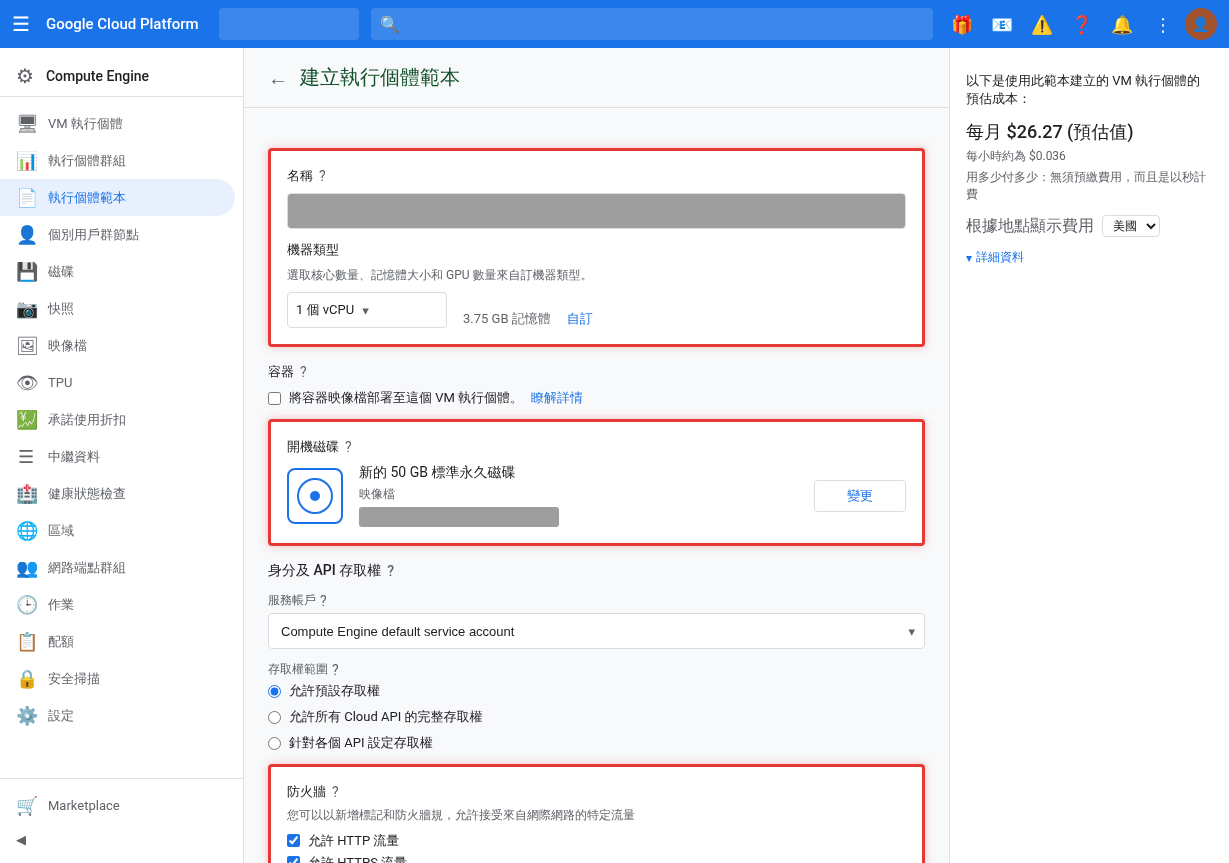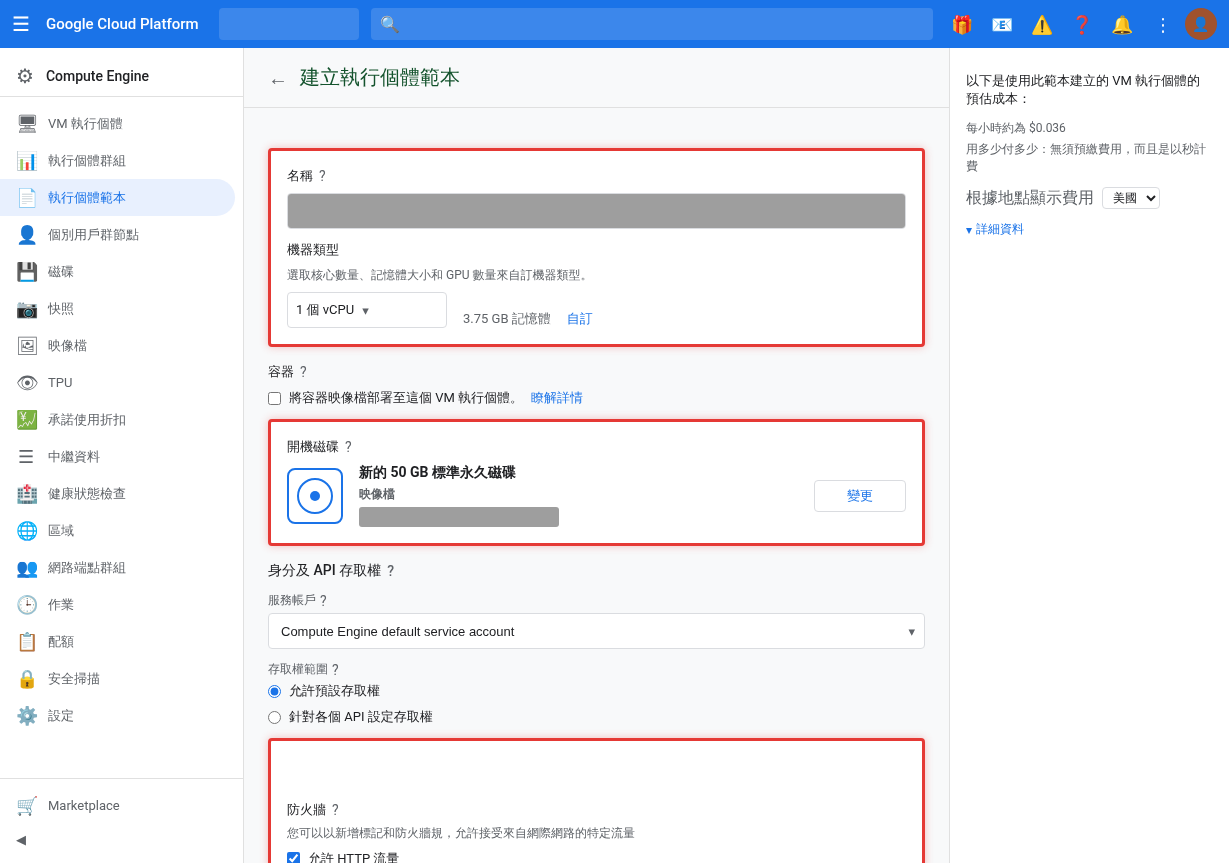--- a/index.html
+++ b/index.html
@@ -242,21 +242,21 @@
       position: relative;
       flex-shrink: 0;
     }
     .disk-icon-inner {
       width: 36px; height: 36px;
       border: 2px solid #1a73e8;
       border-radius: 50%;
       display: flex; align-items: center; justify-content: center;
     }
     .disk-icon-dot { width: 10px; height: 10px; background: #1a73e8; border-radius: 50%; }
-    .disk-info { flex: 1; font-weight: bold; }
+    .disk-info { flex: 1; }
     .disk-name { font-size: 14px; color: #202124; margin-bottom: 4px; }
     .disk-label { font-size: 12px; color: #5f6368; margin-bottom: 4px; }
     .disk-image-bar {
       height: 24px;
       background: #9e9e9e;
       border-radius: 3px;
       width: 200px;
     }
     .change-btn {
       border: 1px solid #dadce0;
@@ -295,21 +295,21 @@
       transform: translateY(-50%);
       pointer-events: none;
       color: #5f6368;
     }
 
     .radio-group { display: flex; flex-direction: column; gap: 8px; margin-top: 4px; }
     .radio-item { display: flex; align-items: center; gap: 8px; font-size: 13px; color: #202124; cursor: pointer; }
     .radio-input { accent-color: #1a73e8; }
 
     
-    .firewall-label { font-size: 13px; color: #202124; margin-bottom: 6px; display: flex; align-items: center; gap: 6px; margin-top: 44px; }
+    .firewall-label { font-size: 13px; color: #202124; margin-bottom: 6px; display: flex; align-items: center; gap: 6px; }
     .firewall-desc { font-size: 12px; color: #5f6368; margin-bottom: 8px; line-height: 1.4; }
     .checkbox-item { display: flex; align-items: center; gap: 8px; font-size: 13px; color: #202124; margin-bottom: 4px; }
     .checkbox-input { accent-color: #1a73e8; }
 
     
     .pricing-panel {
       width: 280px;
       flex-shrink: 0;
       padding: 24px 16px;
       background: white;
@@ -550,20 +550,24 @@
               <span>存取權範圍</span>
               <span class="help-icon">?</span>
             </div>
             <div class="radio-group">
               <label class="radio-item">
                 <input type="radio" class="radio-input" name="access-scope" checked="" style="">
                 <span>允許預設存取權</span>
               </label>
               <label class="radio-item">
                 <input type="radio" class="radio-input" name="access-scope" style="">
+                <span>允許所有 Cloud API 的完整存取權</span>
+              </label>
+              <label class="radio-item">
+                <input type="radio" class="radio-input" name="access-scope" style="">
                 <span>針對各個 API 設定存取權</span>
               </label>
             </div>
           </div>
         </div>
 
         <div class="highlight-box">
           <div class="firewall-label">
             <span>防火牆</span>
             <span class="help-icon">?</span>
@@ -577,20 +581,21 @@
             <input type="checkbox" class="checkbox-input" checked="" style="">
             <span>允許 HTTPS 流量</span>
           </label>
         </div>
 
       </div>
     </div>
 
     <div class="pricing-panel">
       <p class="pricing-title">以下是使用此範本建立的 VM 執行個體的預估成本：</p>
+      <p class="pricing-amount">每月 $26.27 (預估值)</p>
       <p class="pricing-hourly">每小時約為 $0.036</p>
       <p class="pricing-note">用多少付多少：無須預繳費用，而且是以秒計費</p>
       <div class="region-row">
         <span class="region-label">根據地點顯示費用</span>
         <select class="region-select">
           <option>美國</option>
         </select>
       </div>
       <a class="details-link">
         <span>▾</span>

